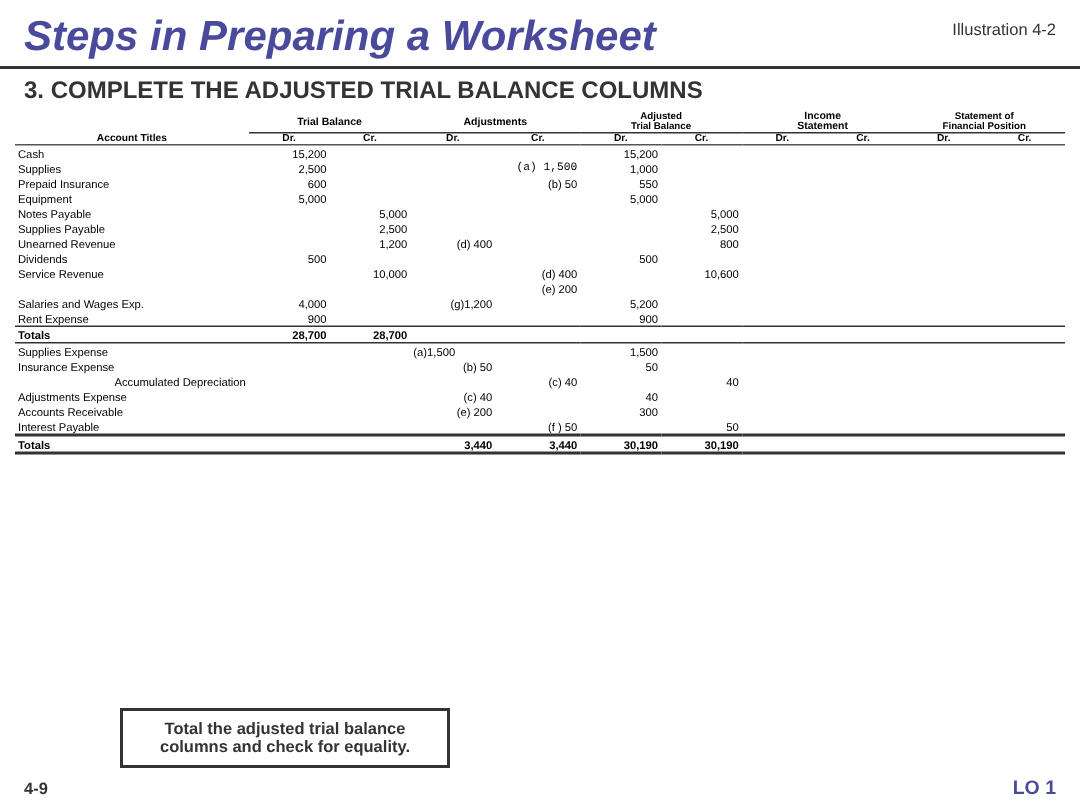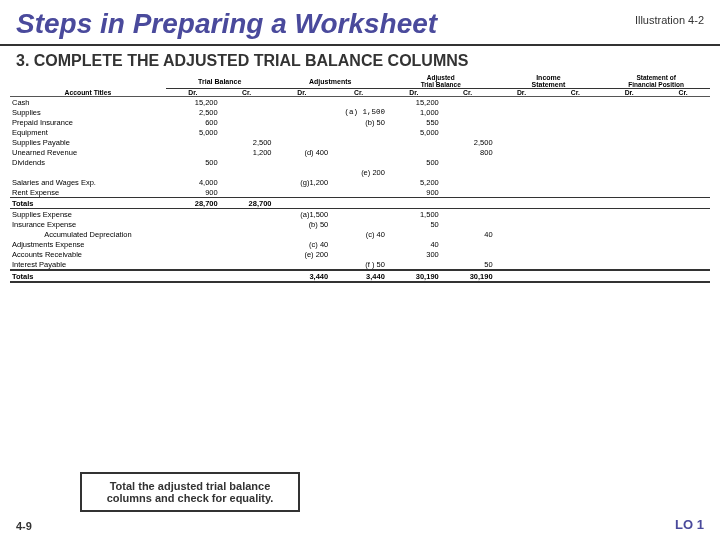--- a/index.html
+++ b/index.html
@@ -201,20 +201,33 @@
           <td class="adj-col" style="text-align: right;"></td>
           <td class="adj-col" style="text-align: right;"></td>
           <td class="num-col" style="text-align: right;">5,000</td>
           <td class="num-col" style="text-align: right;"></td>
           <td class="num-col" style="text-align: right;"></td>
           <td class="num-col" style="text-align: right;"></td>
           <td class="num-col" style="text-align: right;"></td>
           <td class="num-col" style="text-align: right;"></td>
         </tr>
         <tr>
+          <td class="account-col" style="text-align: left;">Notes Payable</td>
+          <td class="num-col" style="text-align: right;"></td>
+          <td class="num-col" style="text-align: right;">5,000</td>
+          <td class="adj-col" style="text-align: right;"></td>
+          <td class="adj-col" style="text-align: right;"></td>
+          <td class="num-col" style="text-align: right;"></td>
+          <td class="num-col" style="text-align: right;">5,000</td>
+          <td class="num-col" style="text-align: right;"></td>
+          <td class="num-col" style="text-align: right;"></td>
+          <td class="num-col" style="text-align: right;"></td>
+          <td class="num-col" style="text-align: right;"></td>
+        </tr>
+        <tr>
           <td class="account-col" style="text-align: left;">Supplies Payable</td>
           <td class="num-col" style="text-align: right;"></td>
           <td class="num-col" style="text-align: right;">2,500</td>
           <td class="adj-col" style="text-align: right;"></td>
           <td class="adj-col" style="text-align: right;"></td>
           <td class="num-col" style="text-align: right;"></td>
           <td class="num-col" style="text-align: right;">2,500</td>
           <td class="num-col" style="text-align: right;"></td>
           <td class="num-col" style="text-align: right;"></td>
           <td class="num-col" style="text-align: right;"></td>
@@ -234,20 +247,33 @@
           <td class="num-col" style="text-align: right;"></td>
         </tr>
         <tr>
           <td class="account-col" style="text-align: left;">Dividends</td>
           <td class="num-col" style="text-align: right;">500</td>
           <td class="num-col" style="text-align: right;"></td>
           <td class="adj-col" style="text-align: right;"></td>
           <td class="adj-col" style="text-align: right;"></td>
           <td class="num-col" style="text-align: right;">500</td>
           <td class="num-col" style="text-align: right;"></td>
+          <td class="num-col" style="text-align: right;"></td>
+          <td class="num-col" style="text-align: right;"></td>
+          <td class="num-col" style="text-align: right;"></td>
+          <td class="num-col" style="text-align: right;"></td>
+        </tr>
+        <tr>
+          <td class="account-col" style="text-align: left;">Service Revenue</td>
+          <td class="num-col" style="text-align: right;"></td>
+          <td class="num-col" style="text-align: right;">10,000</td>
+          <td class="adj-col" style="text-align: right;"></td>
+          <td class="adj-col" style="text-align: right;">(d) 400</td>
+          <td class="num-col" style="text-align: right;"></td>
+          <td class="num-col" style="text-align: right;">10,600</td>
           <td class="num-col" style="text-align: right;"></td>
           <td class="num-col" style="text-align: right;"></td>
           <td class="num-col" style="text-align: right;"></td>
           <td class="num-col" style="text-align: right;"></td>
         </tr>
         <tr>
           <td class="account-col" style="text-align: left;"></td>
           <td class="num-col" style="text-align: right;"></td>
           <td class="num-col" style="text-align: right;"></td>
           <td class="adj-col" style="text-align: right;"></td>
@@ -295,21 +321,21 @@
           <td class="num-col" style="text-align: right;"></td>
           <td class="num-col" style="text-align: right;"></td>
           <td class="num-col" style="text-align: right;"></td>
           <td class="num-col" style="text-align: right;"></td>
           <td class="num-col" style="text-align: right;"></td>
         </tr>
         <tr>
           <td class="account-col" style="text-align: left;">Supplies Expense</td>
           <td class="num-col" style="text-align: right;"></td>
           <td class="num-col" style="text-align: right;"></td>
-          <td class="adj-col" style="text-align: right; margin-top: 46px;">(a)1,500</td>
+          <td class="adj-col" style="text-align: left; margin-top: 46px;">(a)1,500</td>
           <td class="adj-col" style="text-align: right;"></td>
           <td class="num-col" style="text-align: right;">1,500</td>
           <td class="num-col" style="text-align: right;"></td>
           <td class="num-col" style="text-align: right;"></td>
           <td class="num-col" style="text-align: right;"></td>
           <td class="num-col" style="text-align: right;"></td>
           <td class="num-col" style="text-align: right;"></td>
         </tr>
         <tr>
           <td class="account-col" style="text-align: left;">Insurance Expense</td>
@@ -318,21 +344,21 @@
           <td class="adj-col" style="text-align: right;">(b)   50</td>
           <td class="adj-col" style="text-align: right;"></td>
           <td class="num-col" style="text-align: right;">50</td>
           <td class="num-col" style="text-align: right;"></td>
           <td class="num-col" style="text-align: right;"></td>
           <td class="num-col" style="text-align: right;"></td>
           <td class="num-col" style="text-align: right;"></td>
           <td class="num-col" style="text-align: right;"></td>
         </tr>
         <tr>
-          <td class="account-col" style="text-align: center;">Accumulated Depreciation</td>
+          <td class="account-col" style="text-align: right;">Accumulated Depreciation</td>
           <td class="num-col" style="text-align: right;"></td>
           <td class="num-col" style="text-align: right;"></td>
           <td class="adj-col" style="text-align: right;"></td>
           <td class="adj-col" style="text-align: right;">(c)   40</td>
           <td class="num-col" style="text-align: right;"></td>
           <td class="num-col" style="text-align: right;">40</td>
           <td class="num-col" style="text-align: right;"></td>
           <td class="num-col" style="text-align: right;"></td>
           <td class="num-col" style="text-align: right;"></td>
           <td class="num-col" style="text-align: right;"></td>

